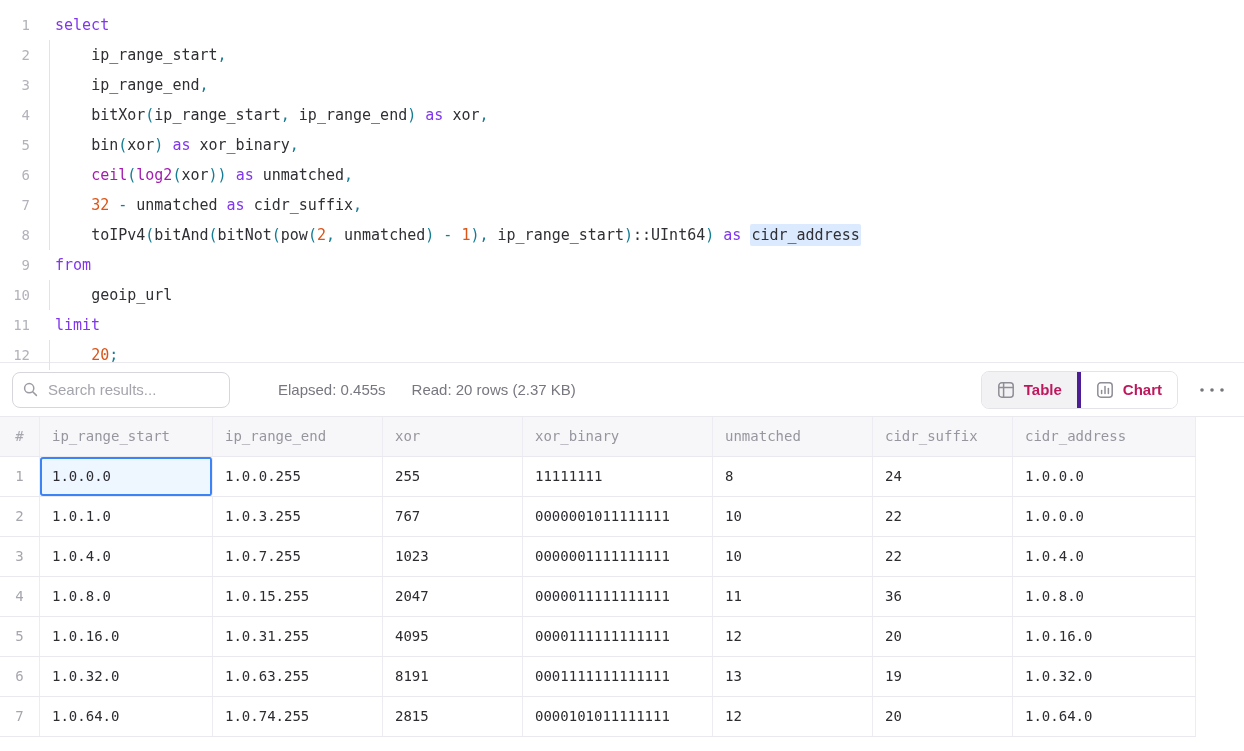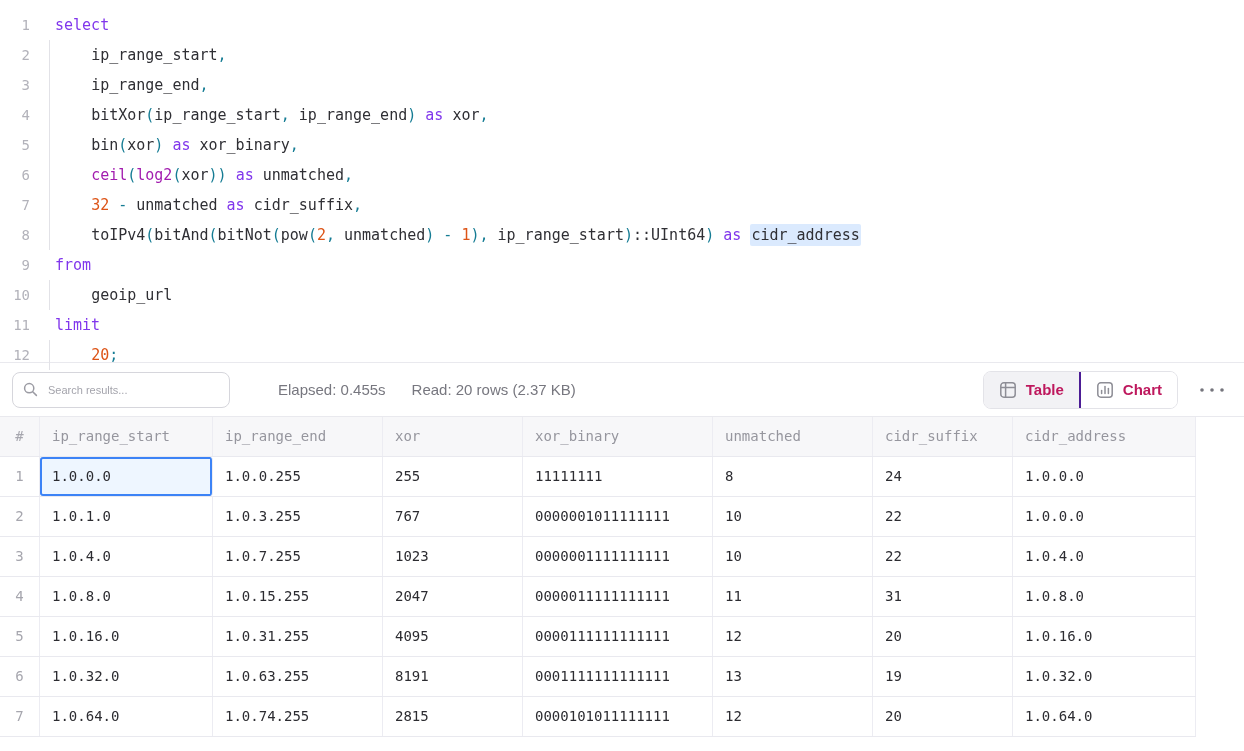--- a/index.html
+++ b/index.html
@@ -19,33 +19,33 @@
   .tk-pun{color:#157c94;}
   .tk-num{color:#dd5417;}
   .tk-id{color:#2f2f34;}
   .tk-pl{color:#2f2f34;}
   .tk-idh{color:#2f2f34;background:#dbeafe;border-radius:2px;padding:2px 1px;}
   
   .toolbar{height:55px;border-top:1px solid #e9e9ee;border-bottom:1px solid #e9e9ee;
     display:flex;align-items:center;padding:0 14px 0 12px;box-sizing:border-box;background:#fff;}
   .searchbox{width:218px;height:36px;border:1px solid #d6d6dc;border-radius:8px;
     display:flex;align-items:center;padding:0 10px;box-sizing:border-box;gap:8px;background:#fff;}
-  .searchbox input{border:none;outline:none;flex:1;font-size:11px;color:#3f3f46;
+  .searchbox input{border:none;outline:none;flex:1;font-size:15px;color:#3f3f46;
     font-family:"Liberation Sans",sans-serif;background:transparent;min-width:0;}
   .searchbox input::placeholder{color:#a4a4ac;}
   .stat{color:#77777f;font-size:15px;}
   .stat.elapsed{margin-left:48px;}
   .stat.read{margin-left:26px;}
   .right-group{margin-left:auto;display:flex;align-items:center;}
   .segmented{display:flex;border:1px solid #e3e3e8;border-radius:8px;overflow:hidden;height:38px;box-sizing:border-box;}
   .segbtn{display:flex;align-items:center;gap:9px;padding:0 15px;background:#fff;
     font-size:15px;font-weight:600;color:#be185d;cursor:pointer;border:none;
     font-family:"Liberation Sans",sans-serif;}
   .segbtn.active{background:#f2f2f5;}
-  .segbtn + .segbtn{border-left:2px solid #4c1d95;}
+  .segbtn + .segbtn{border-left:4px solid #4c1d95;}
   .more-btn{margin-left:16px;padding:6px 4px;background:none;border:none;cursor:pointer;display:flex;}
   
   .grid{width:1196px;}
   .thead,.trow{display:flex;width:1196px;box-sizing:border-box;}
   .thead{background:#f7f7f9;height:40px;border-bottom:1px solid #e9e9ef;}
   .trow{height:40px;border-bottom:1px solid #e9e9ef;background:#fff;}
   .th,.td,.rn{flex:none;box-sizing:border-box;border-right:1px solid #ececf2;
     font-family:"DejaVu Sans Mono",monospace;font-size:14px;line-height:39px;
     padding-left:12px;white-space:pre;overflow:hidden;}
   .th{color:#96969e;}
@@ -154,21 +154,21 @@
         <div class="td" style="width: 140px;">22</div>
         <div class="td" style="width: 183px;">1.0.4.0</div>
       </div>
       <div class="trow">
         <div class="rn" style="width: 40px;">4</div>
         <div class="td" style="width: 173px;">1.0.8.0</div>
         <div class="td" style="width: 170px;">1.0.15.255</div>
         <div class="td" style="width: 140px;">2047</div>
         <div class="td" style="width: 190px;">0000011111111111</div>
         <div class="td" style="width: 160px;">11</div>
-        <div class="td" style="width: 140px;">31</div>
+        <div class="td" style="width: 140px;">36</div>
         <div class="td" style="width: 183px;">1.0.8.0</div>
       </div>
       <div class="trow">
         <div class="rn" style="width: 40px;">5</div>
         <div class="td" style="width: 173px;">1.0.16.0</div>
         <div class="td" style="width: 170px;">1.0.31.255</div>
         <div class="td" style="width: 140px;">4095</div>
         <div class="td" style="width: 190px;">0000111111111111</div>
         <div class="td" style="width: 160px;">12</div>
         <div class="td" style="width: 140px;">20</div>

